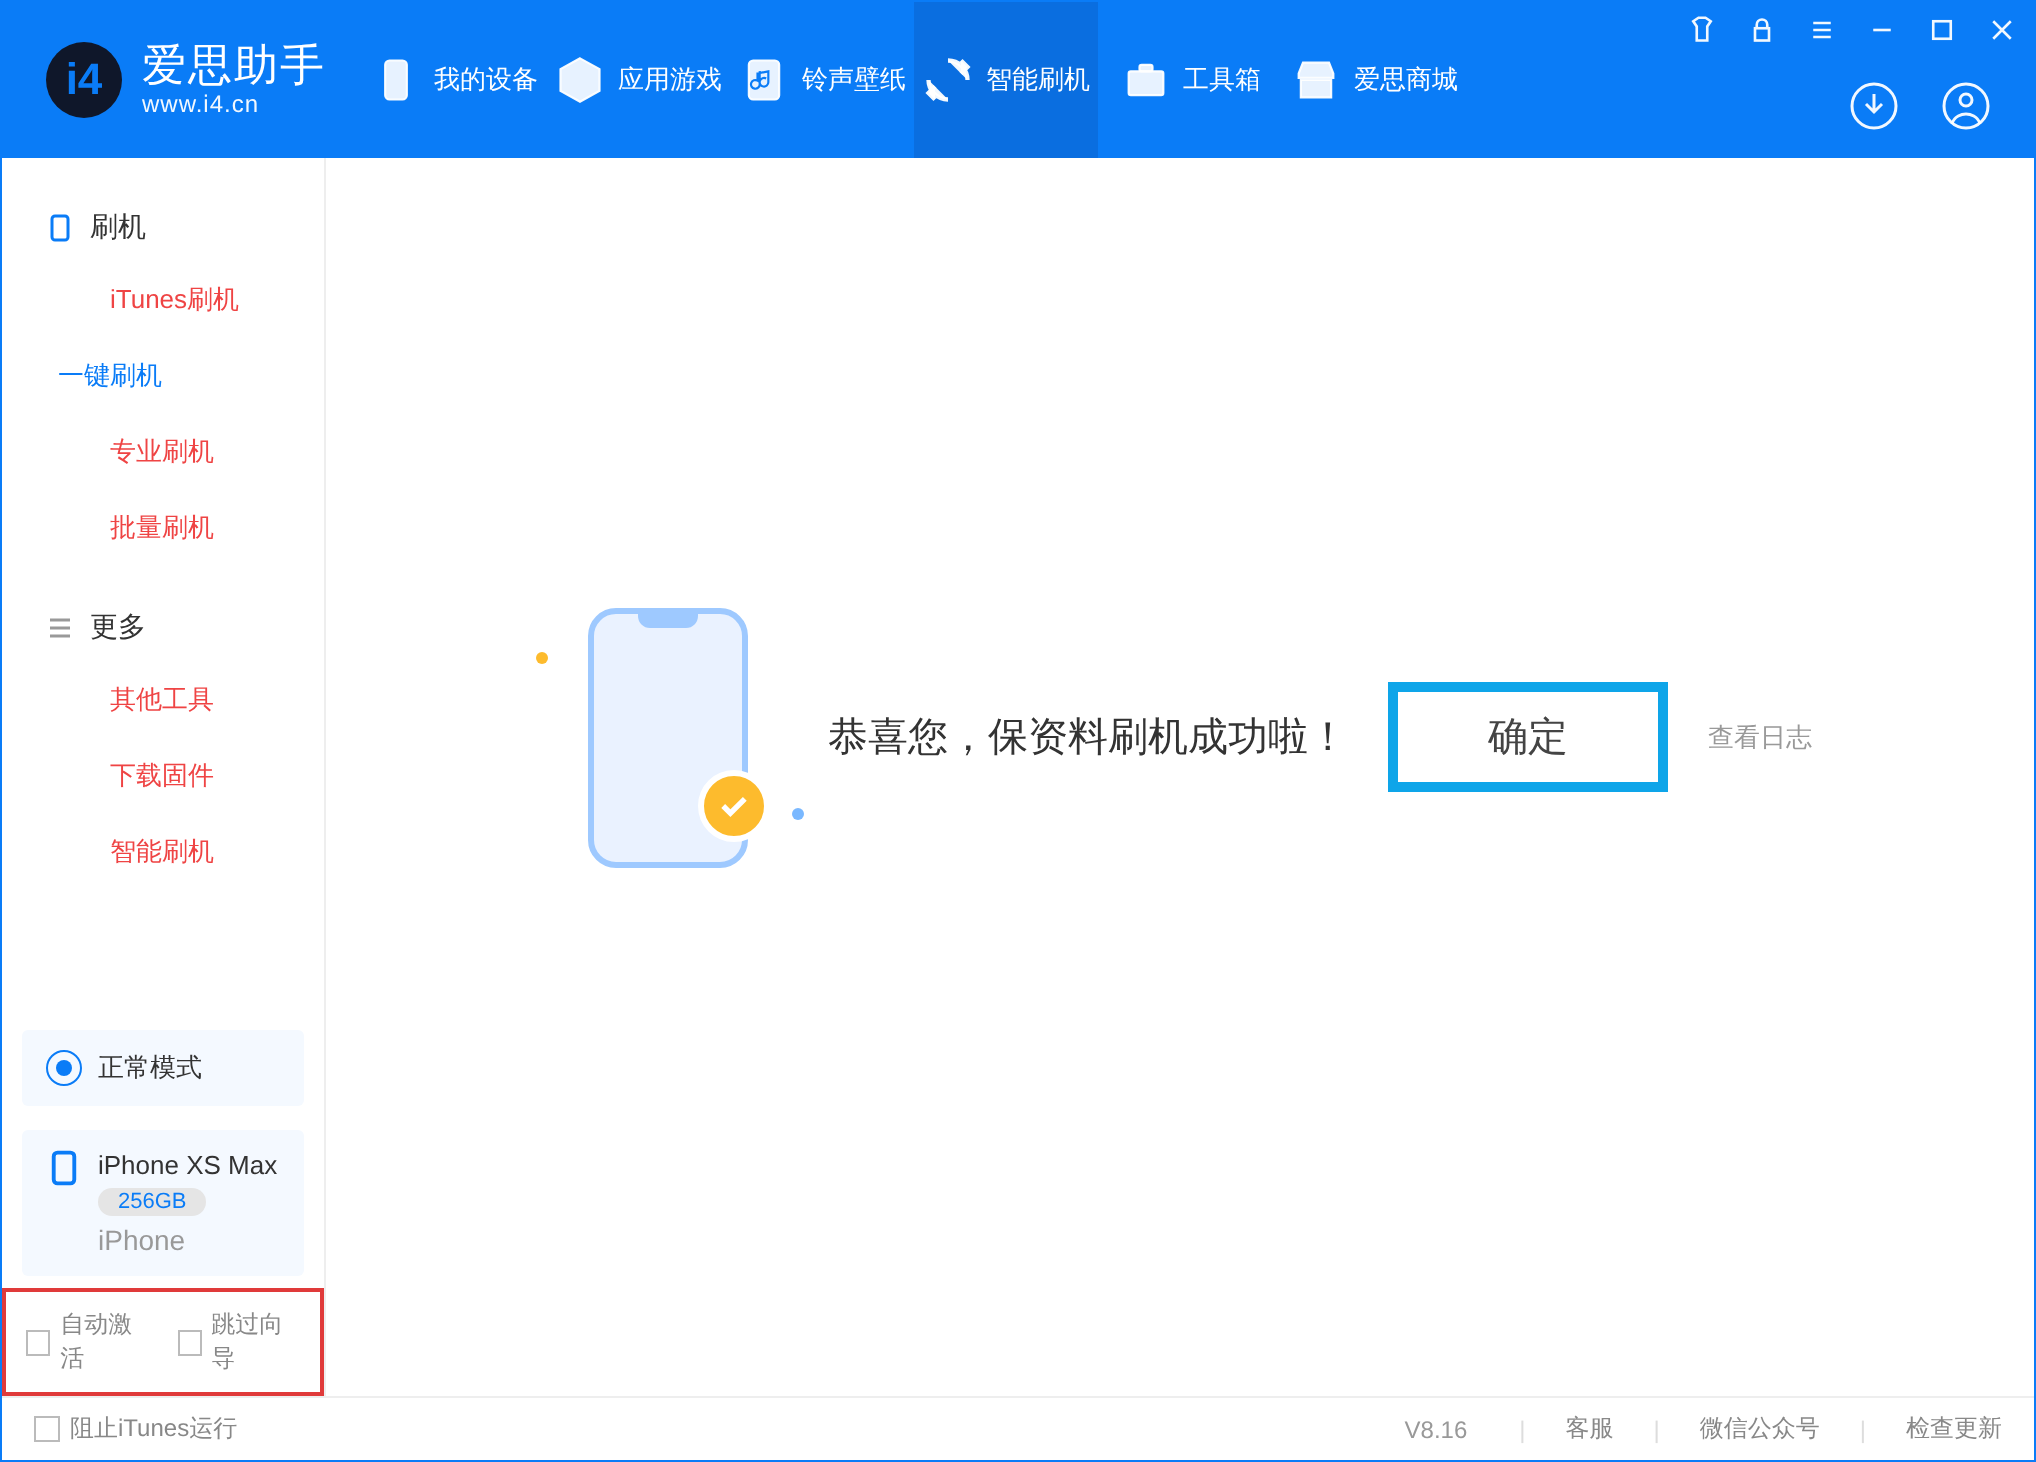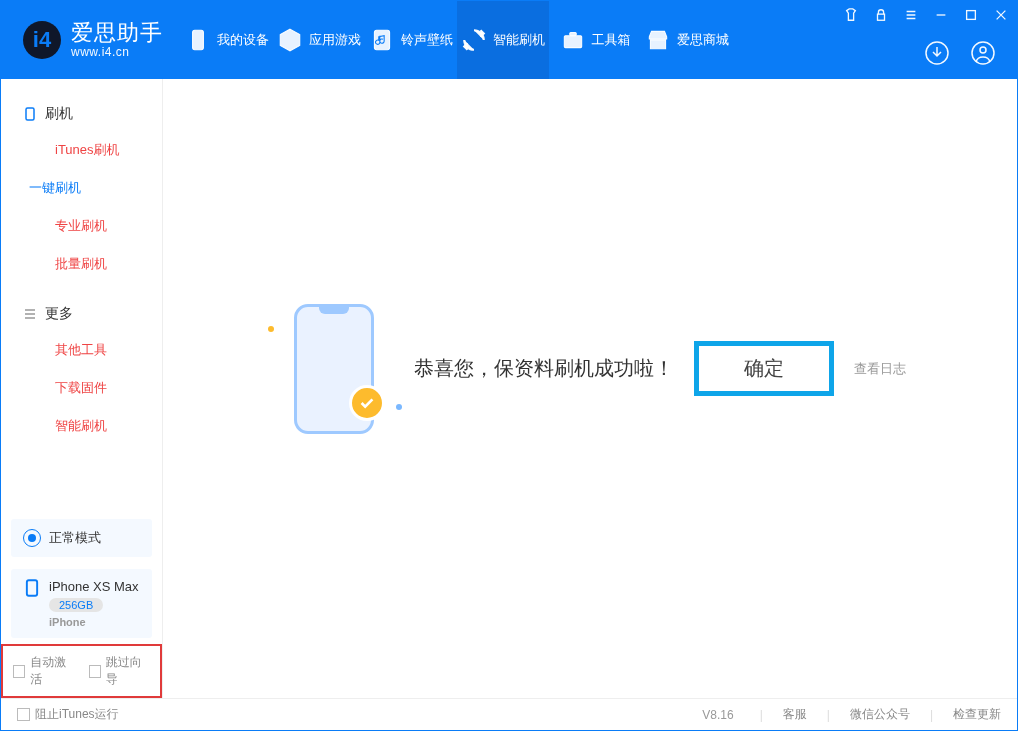--- a/index.html
+++ b/index.html
@@ -31,21 +31,21 @@
 .group-header svg { width:14px;height:14px; }
 .sub-item { padding: 10px 0 10px 54px; font-size: 13px; color:#ef4444; cursor:pointer; }
 .sub-item.active { color:#0a7cf7;padding-left:28px; }
 .spacer { flex:1; }
 .mode-box, .device-box { margin: 6px 10px; padding: 10px 12px; background:#f4f9ff; border-radius:3px; font-size:13px; color:#333; display:flex; align-items:flex-start; gap:8px; }
 .mode-dot { width:18px;height:18px;border:1.5px solid #0a7cf7;border-radius:50%;display:flex;align-items:center;justify-content:center;flex-shrink:0; }
 .mode-dot::after{content:"";width:8px;height:8px;border-radius:50%;background:#0a7cf7;}
 .device-icon { width:18px;height:18px;flex-shrink:0;display:flex;align-items:center;justify-content:center; }
 .device-info { display:flex;flex-direction:column;gap:4px; }
 .storage-badge { display:inline-block;background:#e5e5e5;color:#0a7cf7;border-radius:10px;padding:1px 10px;font-size:11px;width:fit-content; }
-.device-sub { color:#999; font-size:11px;font-weight:bold; }
+.device-sub { color:#999; font-size:14px; }
 .bottom-checks { margin-top:auto; border:2px solid #e03a3a; padding:8px 10px; display:flex; gap:14px; font-size:12px; color:#888; }
 .chk { display:flex;align-items:center;gap:5px; }
 .chk-box { width:13px;height:13px;border:1px solid #bbb;background:#fff; }
 
 .main { flex:1; display:flex; flex-direction:row; align-items:center; justify-content:center; gap:20px; padding-bottom:40px; }
 .illus { display:flex; align-items:center; gap:14px; }
 .phone { width:80px; height:130px; border:3px solid #9ec9ff; border-radius:14px; background:#eaf2ff; position:relative; display:flex;align-items:center;justify-content:center; }
 .phone-notch { position:absolute; top:-3px; width:30px; height:10px; background:#9ec9ff; border-radius:0 0 6px 6px; }
 .check-badge { position:absolute; right:-14px; bottom:10px; width:36px;height:36px;border-radius:50%;background:#fdbb2d;border:3px solid #fff;display:flex;align-items:center;justify-content:center; }
 .check-badge svg { width:18px;height:18px;stroke:#fff;stroke-width:3;fill:none; }

